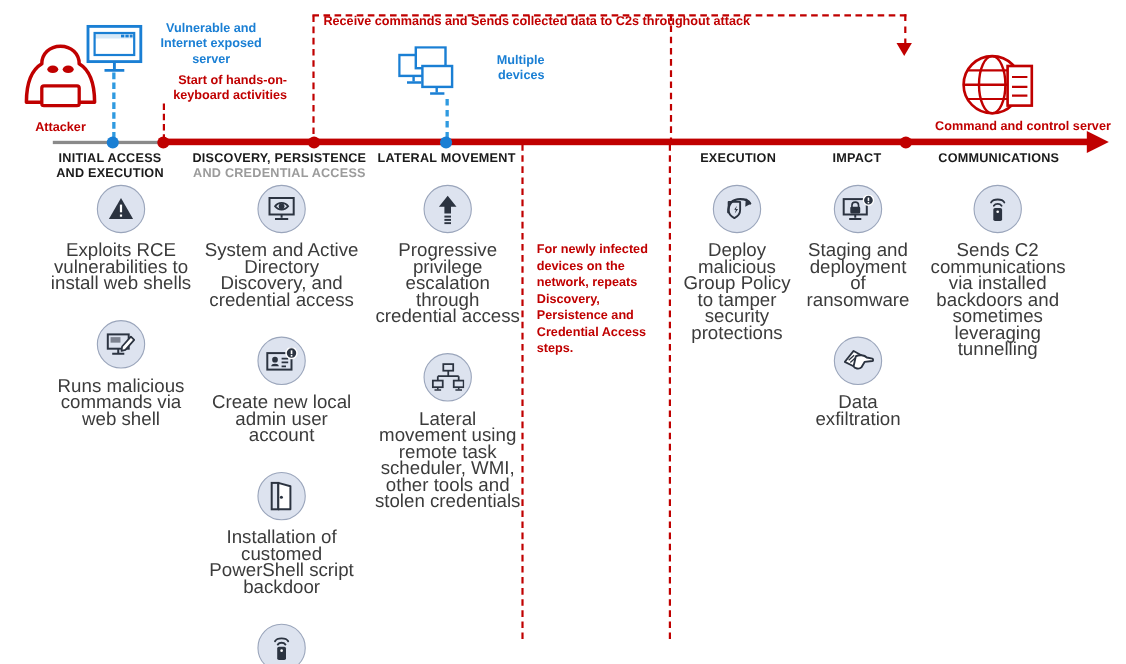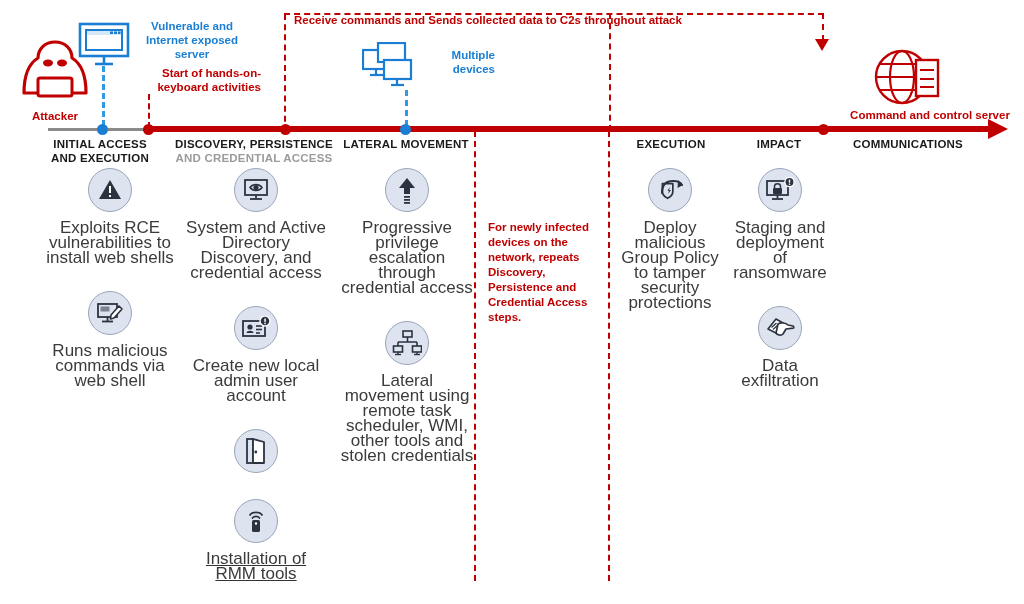--- a/index.html
+++ b/index.html
@@ -270,20 +270,21 @@
       <div class="item-label">Create new local admin user account</div>
     </div>
     <div class="item" style="margin-top:26px;">
       <div class="icon-circle">
         <svg width="24" height="28" viewBox="0 0 24 28">
           <rect x="3" y="2" width="6" height="24" fill="none" stroke="#2b3340" stroke-width="1.8"></rect>
           <path d="M9 2 L20 5 L20 26 L9 26 Z" fill="#ffffff" stroke="#2b3340" stroke-width="1.8" stroke-linejoin="round"></path>
           <circle cx="11.8" cy="15" r="1.4" fill="#2b3340"></circle>
         </svg>
       </div>
+      <div class="item-label">Installation of customed PowerShell script backdoor</div>
     </div>
     <div class="item" style="margin-top:26px;text-decoration:underline;">
       <div class="icon-circle">
         <svg width="24" height="28" viewBox="0 0 24 28">
           <path d="M6 8 C8 4.5 16 4.5 18 8" fill="none" stroke="#2b3340" stroke-width="1.7" stroke-linecap="round"></path>
           <path d="M8.5 11 C10 8.8 14 8.8 15.5 11" fill="none" stroke="#2b3340" stroke-width="1.7" stroke-linecap="round"></path>
           <rect x="8" y="13" width="8" height="12" rx="1.6" fill="#2b3340"></rect>
           <circle cx="12" cy="16.5" r="1.2" fill="#ffffff"></circle>
         </svg>
       </div>
@@ -358,14 +359,27 @@
           <path d="M3 14 L11 4 L18 8 L11 18 Z" fill="#ffffff" stroke="#2b3340" stroke-width="1.6" stroke-linejoin="round"></path>
           <line x1="6.5" y1="12.5" x2="11.5" y2="8" stroke="#2b3340" stroke-width="1.2"></line>
           <line x1="8" y1="14.5" x2="13" y2="10" stroke="#2b3340" stroke-width="1.2"></line>
           <path d="M13 9 C16 7 21 8 23 10 L28 11 C29 11.4 29 13 28 13.2 L21 14 L18 19 C16 21 12 20 11 18 Z" fill="#ffffff" stroke="#2b3340" stroke-width="1.7" stroke-linejoin="round"></path>
         </svg>
       </div>
       <div class="item-label">Data exfiltration</div>
     </div>
   </div>
 
+  <div class="col" style="left:846px;top:168px;width:122px;">
+    <div class="item">
+      <div class="icon-circle">
+        <svg width="24" height="28" viewBox="0 0 24 28">
+          <path d="M6 8 C8 4.5 16 4.5 18 8" fill="none" stroke="#2b3340" stroke-width="1.7" stroke-linecap="round"></path>
+          <path d="M8.5 11 C10 8.8 14 8.8 15.5 11" fill="none" stroke="#2b3340" stroke-width="1.7" stroke-linecap="round"></path>
+          <rect x="8" y="13" width="8" height="12" rx="1.6" fill="#2b3340"></rect>
+          <circle cx="12" cy="16.5" r="1.2" fill="#ffffff"></circle>
+        </svg>
+      </div>
+      <div class="item-label">Sends C2 communications via installed backdoors and sometimes leveraging tunnelling</div>
+    </div>
+  </div>
 
 </div>
 
 </body></html>

